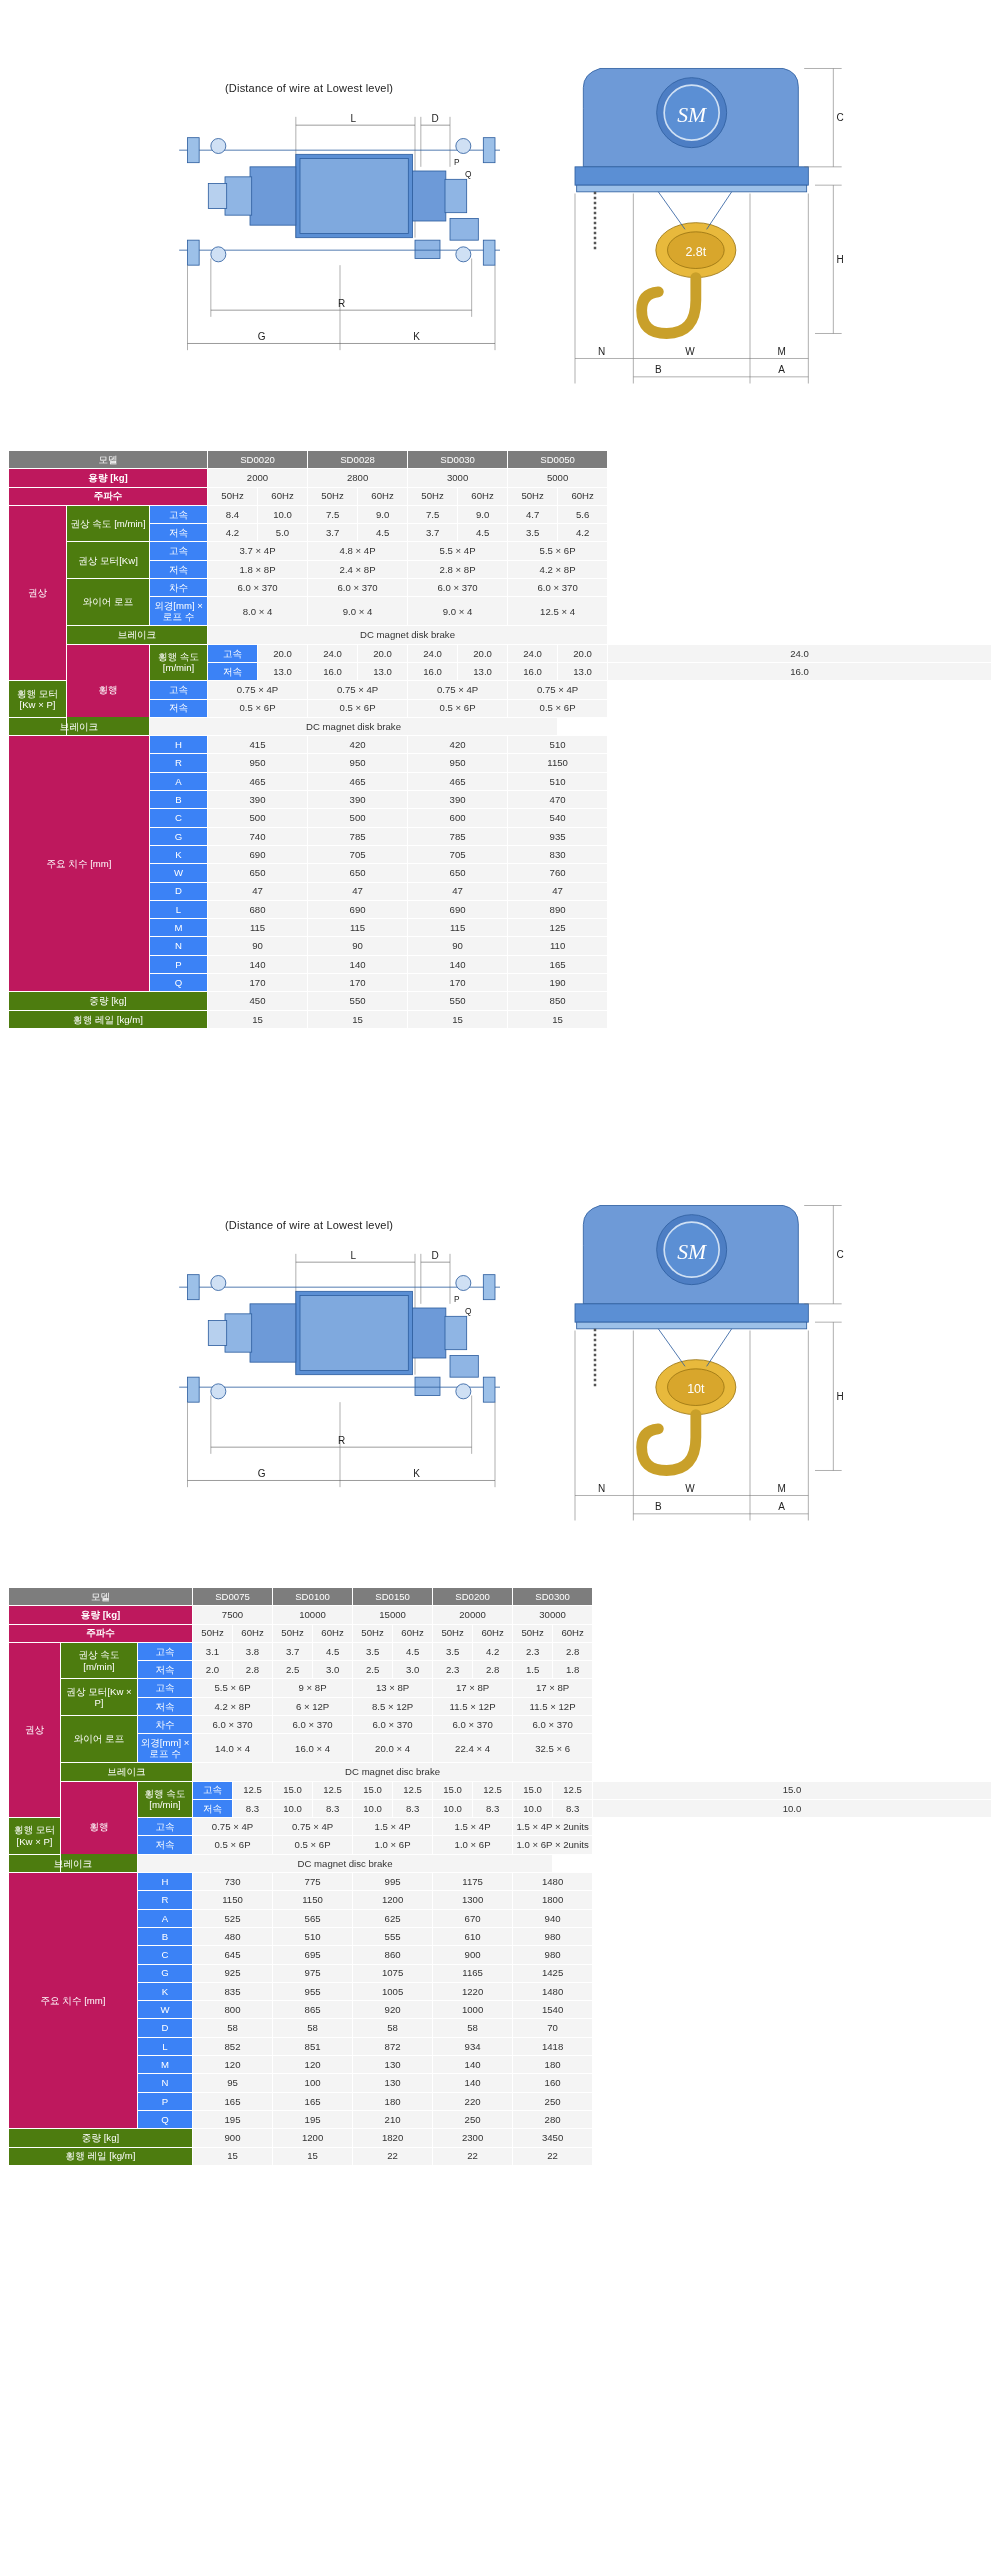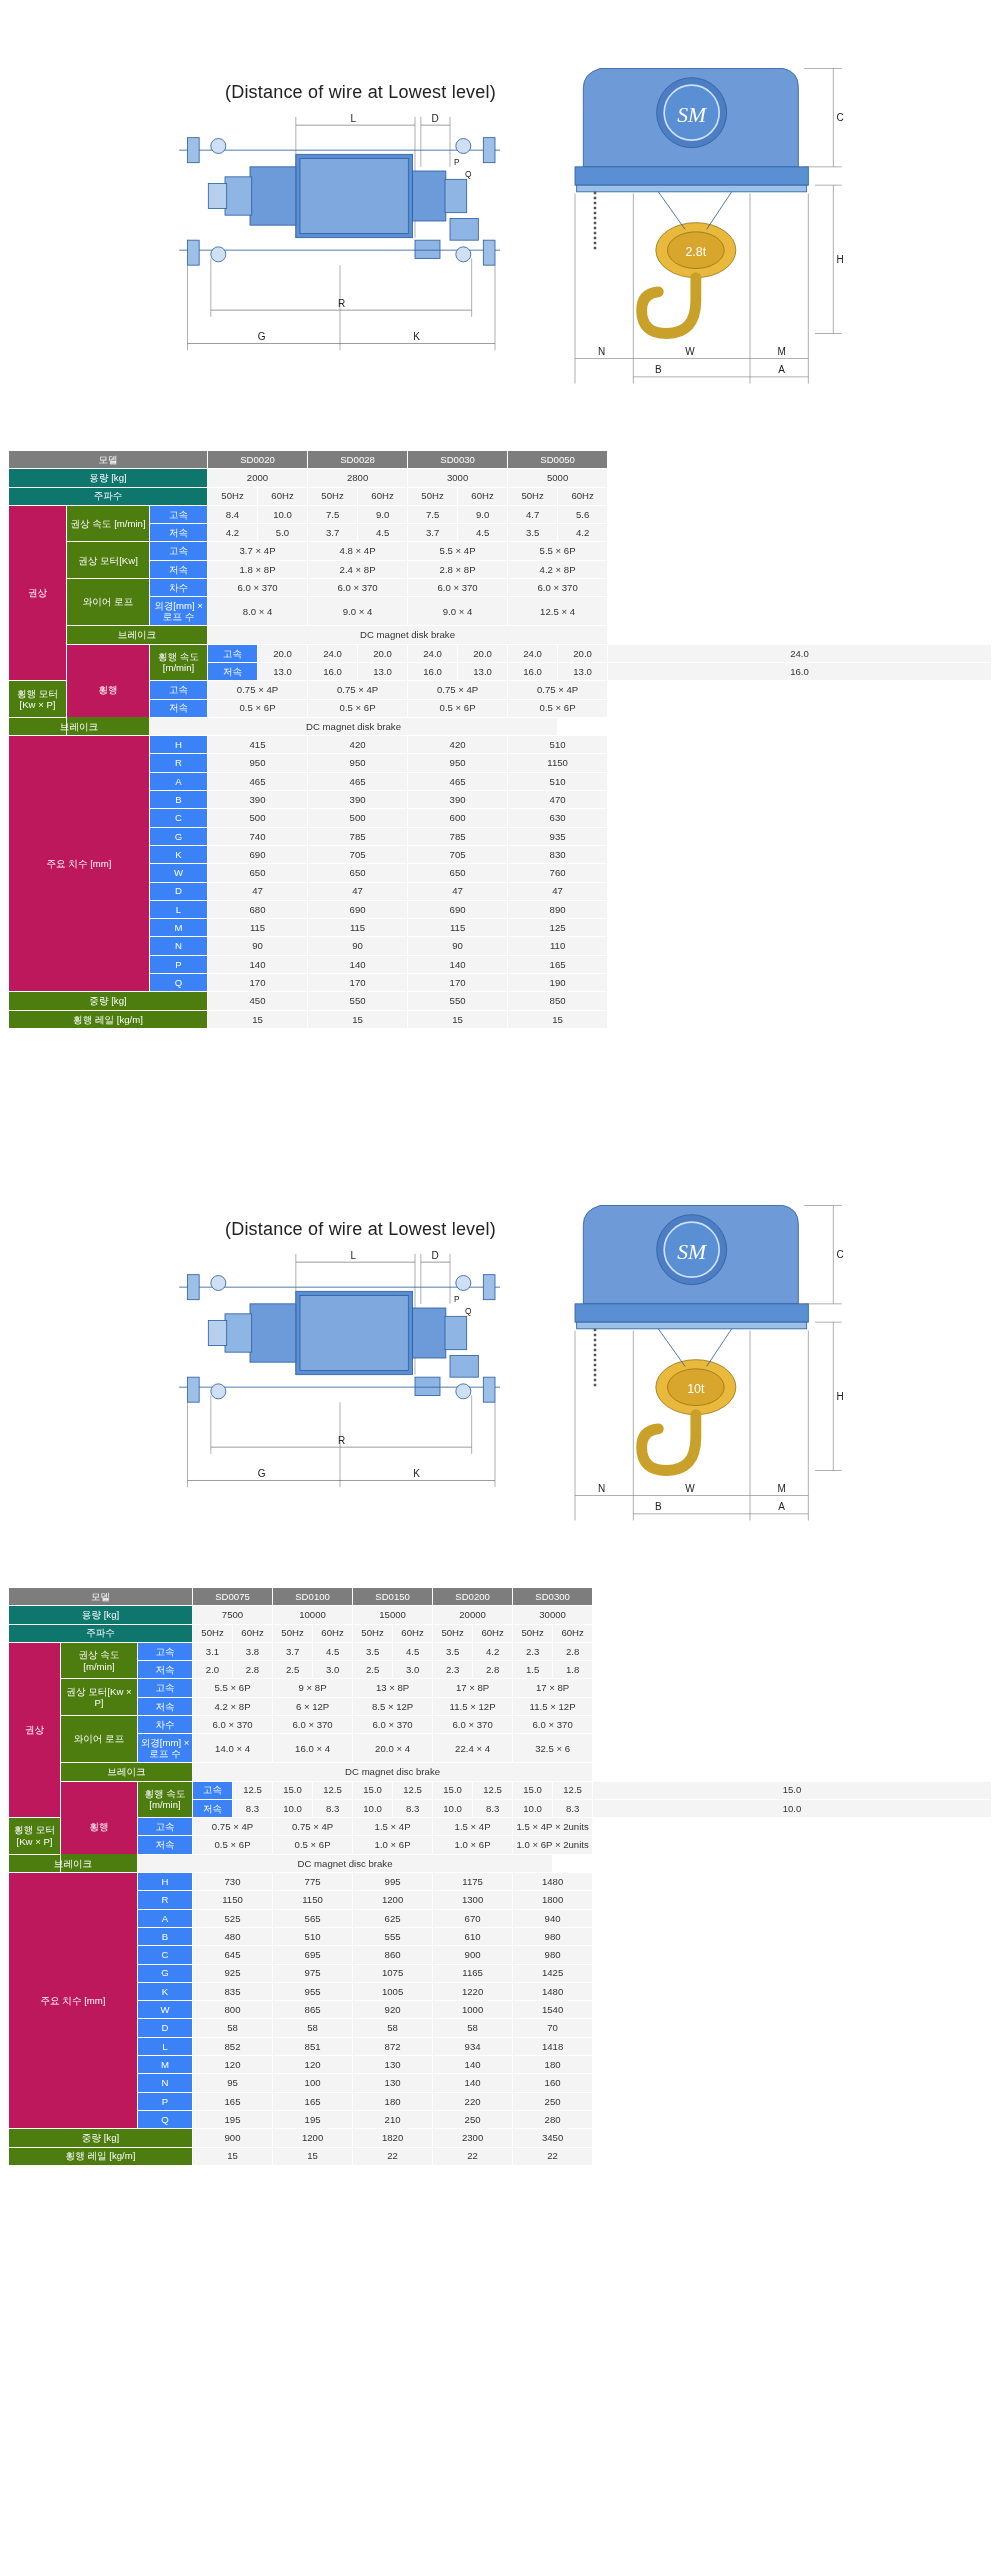--- a/index.html
+++ b/index.html
@@ -20,21 +20,21 @@
   }
   .diagram-block {
     width: 1000px;
     height: 442px;
     position: relative;
   }
   .diagram-title {
     position: absolute;
     top: 82px;
     left: 225px;
-    font-size: 18px;
+    font-size: 11px;
     color: #222;
     letter-spacing: 0.2px;
   }
   .diagram-svg { position: absolute; top: 0; left: 0; }
 
   table.spec {
     border-collapse: collapse;
     margin: 8px auto;
     width: 984px;
     table-layout: fixed;
@@ -42,21 +42,21 @@
   table.spec td, table.spec th {
     border: 0.8px solid #ffffff;
     font-size: 9.6px;
     text-align: center;
     vertical-align: middle;
     padding: 2.5px 1.7px;
     height: 18.3px;
     line-height: 1.2;
   }
   .hdr-dark { background: #7d7d7d; color: #ffffff; font-weight: normal; }
-  .hdr-mid  { background: #0f766e; color: #ffffff; font-weight: normal; }
+  .hdr-mid  { background: #be185d; color: #ffffff; font-weight: bold; }
   .lbl      { background: #be185d; color: #ffffff; }
   .lbl2     { background: #4d7c0f; color: #ffffff; }
   .lbl3     { background: #3b82f6; color: #ffffff; }
   .cell     { background: #f4f4f4; color: #333; }
   .gap { height: 100px; }
   .small { font-size: 8.8px; }
 </style>
 </head>
 <body>
 
@@ -338,21 +338,21 @@
           <td class="cell" colspan="2">390</td>
           <td class="cell" colspan="2">390</td>
           <td class="cell" colspan="2">390</td>
           <td class="cell" colspan="2">470</td>
         </tr>
         <tr>
           <td class="lbl3">C</td>
           <td class="cell" colspan="2">500</td>
           <td class="cell" colspan="2">500</td>
           <td class="cell" colspan="2">600</td>
-          <td class="cell" colspan="2">630</td>
+          <td class="cell" colspan="2">540</td>
         </tr>
         <tr>
           <td class="lbl3">G</td>
           <td class="cell" colspan="2">740</td>
           <td class="cell" colspan="2">785</td>
           <td class="cell" colspan="2">785</td>
           <td class="cell" colspan="2">935</td>
         </tr>
         <tr>
           <td class="lbl3">K</td>

